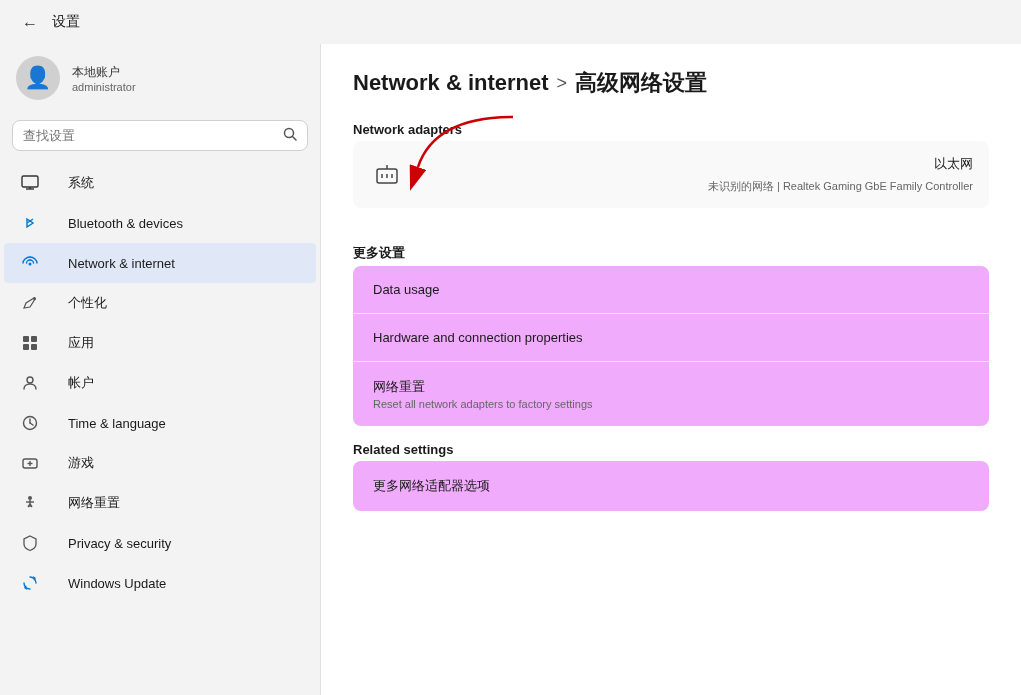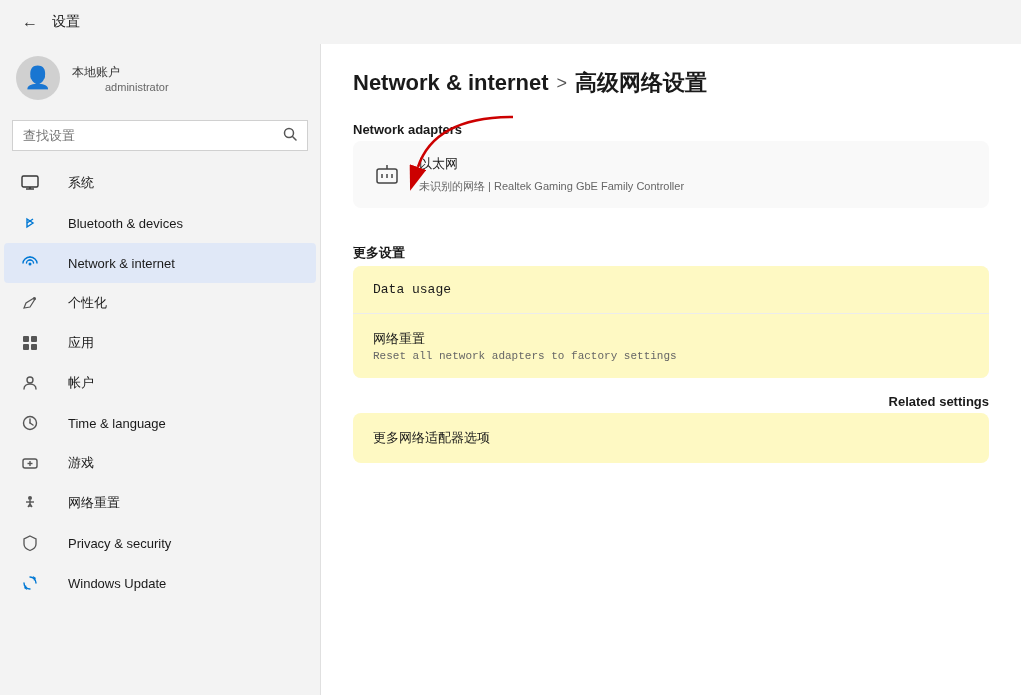--- a/index.html
+++ b/index.html
@@ -89,33 +89,32 @@
       flex-direction: column;
     }
     .user-name {
       font-size: 12px;
       color: #333;
       font-weight: 400;
     }
     .user-email {
       font-size: 11px;
       color: #666;
-      margin-left: 33px;
     }
 
     
     .search-container {
       padding: 4px 12px 12px 12px;
     }
     .search-box {
       display: flex;
       align-items: center;
       background: #ffffff;
       border: 1px solid #d0d0d0;
-      border-radius: 0;
+      border-radius: 8px;
       padding: 6px 10px;
       gap: 8px;
     }
     .search-input {
       border: none;
       background: transparent;
       outline: none;
       font-size: 13px;
       color: #333;
       flex: 1;
@@ -215,32 +214,31 @@
     .card-icon {
       width: 36px;
       height: 36px;
       display: flex;
       align-items: center;
       justify-content: center;
       font-size: 20px;
       color: #444;
       flex-shrink: 0;
     }
-    .card-text { flex: 1; }
+    .card-text { flex: 1; text-align: right; }
     .card-title { font-size: 13px; color: #1a1a1a; font-weight: 500; }
     .card-sub { font-size: 11px; color: #666; margin-top: 6px; }
 
     .card-item-flat {
       display: flex;
       align-items: center;
       padding: 16px 20px;
-      background: #fef9c3;
+      background: #f0abfc;
       border-bottom: 1px solid #ececec;
       cursor: pointer;
-      font-family: Liberation Mono, monospace;
     }
     .card-item-flat:last-child { border-bottom: none; }
     .card-item-flat-title { font-size: 13px; color: #1a1a1a; }
     .card-item-flat-sub { font-size: 11px; color: #666; margin-top: 2px; }
 
     .content-wrapper {
       position: relative;
     }
 
     
@@ -453,28 +451,33 @@
       <div style="margin-top: 36px;">
         <div class="section-title">更多设置</div>
         <div class="card-list">
           <div class="card-item-flat">
             <div>
               <div class="card-item-flat-title">Data usage</div>
             </div>
           </div>
           <div class="card-item-flat">
             <div>
+              <div class="card-item-flat-title">Hardware and connection properties</div>
+            </div>
+          </div>
+          <div class="card-item-flat">
+            <div>
               <div class="card-item-flat-title">网络重置</div>
               <div class="card-item-flat-sub">Reset all network adapters to factory settings</div>
             </div>
           </div>
         </div>
       </div>
 
-      <div style="margin-top: 5px; text-align: right;">
+      <div style="margin-top: 5px;">
         <div class="section-title">Related settings</div>
         <div class="card-list">
           <div class="card-item-flat">
             <div>
               <div class="card-item-flat-title">更多网络适配器选项</div>
             </div>
           </div>
         </div>
       </div>
     </div>

